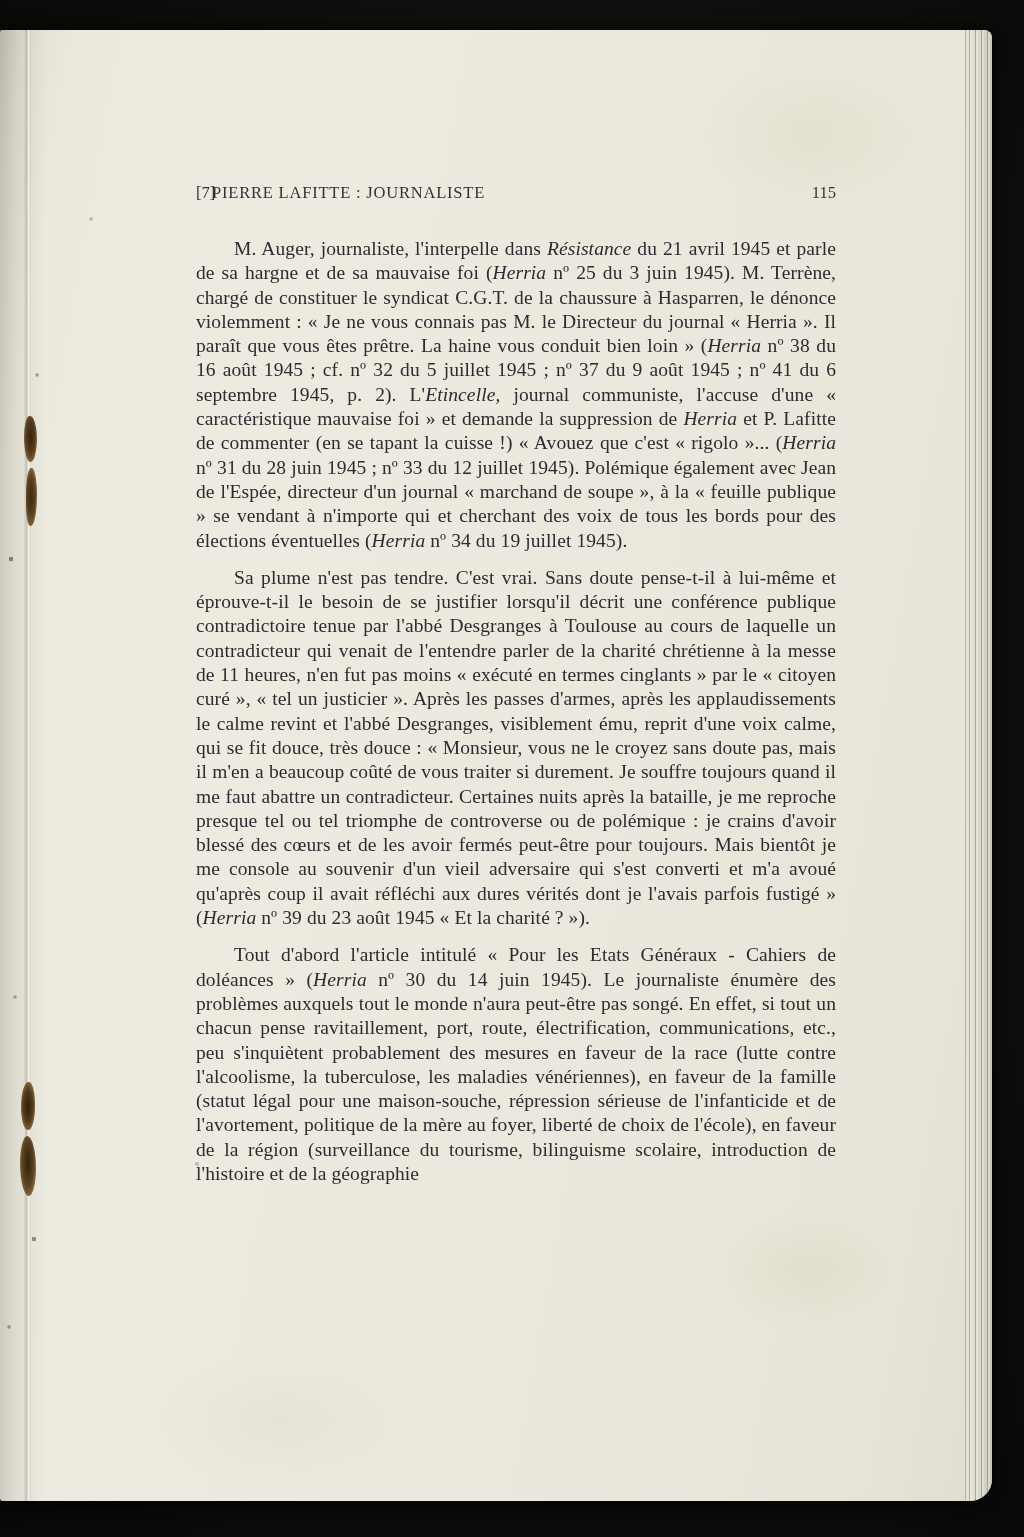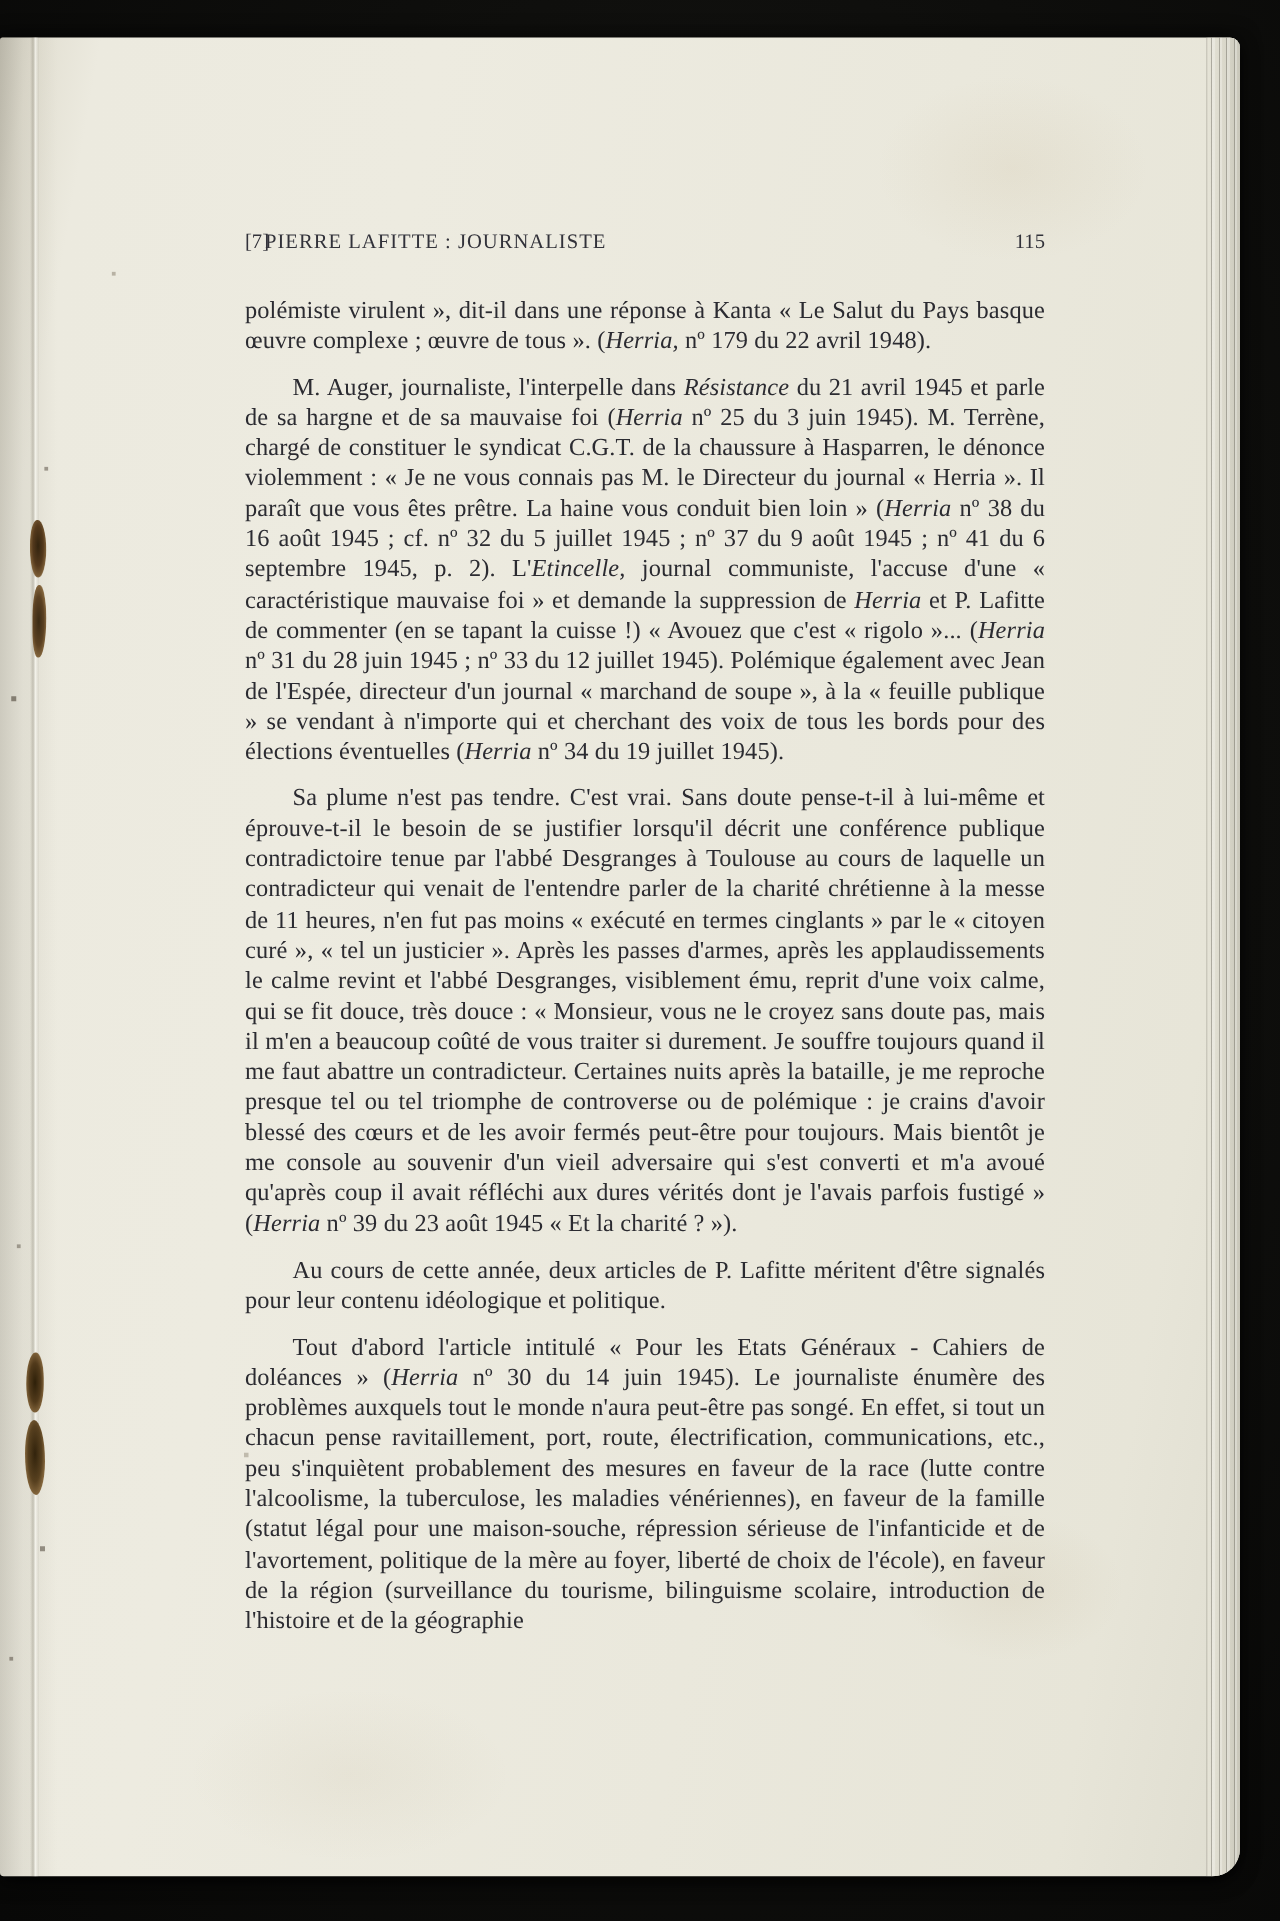--- a/index.html
+++ b/index.html
@@ -105,20 +105,18 @@
   <div class="stain s2b"></div>
   <div class="specks"></div>
 
   <div class="content">
     <div class="header">
       <span class="h-left">[7]</span>
       <span class="h-center">PIERRE LAFITTE : JOURNALISTE</span>
       <span class="h-right">115</span>
     </div>
     <div class="body-text" id="paragraphs">
-        <p class="para"><span>polémiste virulent », dit-il dans une réponse à Kanta « Le Salut du Pays basque œuvre complexe ; œuvre de tous ». (</span><i>Herria,</i><span> nº 179 du 22 avril 1948).</span></p>
         <p class="para indent"><span>M. Auger, journaliste, l'interpelle dans </span><i>Résistance</i><span> du 21 avril 1945 et parle de sa hargne et de sa mauvaise foi (</span><i>Herria</i><span> nº 25 du 3 juin 1945). M. Terrène, chargé de constituer le syndicat C.G.T. de la chaussure à Hasparren, le dénonce violemment : « Je ne vous connais pas M. le Directeur du journal « Herria ». Il paraît que vous êtes prêtre. La haine vous conduit bien loin » (</span><i>Herria</i><span> nº 38 du 16 août 1945 ; cf. nº 32 du 5 juillet 1945 ; nº 37 du 9 août 1945 ; nº 41 du 6 septembre 1945, p. 2). L'</span><i>Etincelle,</i><span> journal communiste, l'accuse d'une « caractéristique mauvaise foi » et demande la suppression de </span><i>Herria</i><span> et P. Lafitte de commenter (en se tapant la cuisse !) « Avouez que c'est « rigolo »... (</span><i>Herria</i><span> nº 31 du 28 juin 1945 ; nº 33 du 12 juillet 1945). Polémique également avec Jean de l'Espée, directeur d'un journal « marchand de soupe », à la « feuille publique » se vendant à n'importe qui et cherchant des voix de tous les bords pour des élections éventuelles (</span><i>Herria</i><span> nº 34 du 19 juillet 1945).</span></p>
         <p class="para indent"><span>Sa plume n'est pas tendre. C'est vrai. Sans doute pense-t-il à lui-même et éprouve-t-il le besoin de se justifier lorsqu'il décrit une conférence publique contradictoire tenue par l'abbé Desgranges à Toulouse au cours de laquelle un contradicteur qui venait de l'entendre parler de la charité chrétienne à la messe de 11 heures, n'en fut pas moins « exécuté en termes cinglants » par le « citoyen curé », « tel un justicier ». Après les passes d'armes, après les applaudissements le calme revint et l'abbé Desgranges, visiblement ému, reprit d'une voix calme, qui se fit douce, très douce : « Monsieur, vous ne le croyez sans doute pas, mais il m'en a beaucoup coûté de vous traiter si durement. Je souffre toujours quand il me faut abattre un contradicteur. Certaines nuits après la bataille, je me reproche presque tel ou tel triomphe de controverse ou de polémique : je crains d'avoir blessé des cœurs et de les avoir fermés peut-être pour toujours. Mais bientôt je me console au souvenir d'un vieil adversaire qui s'est converti et m'a avoué qu'après coup il avait réfléchi aux dures vérités dont je l'avais parfois fustigé » (</span><i>Herria</i><span> nº 39 du 23 août 1945 « Et la charité ? »).</span></p>
-        <p class="para indent"><span>Au cours de cette année, deux articles de P. Lafitte méritent d'être signalés pour leur contenu idéologique et politique.</span></p>
         <p class="para indent"><span>Tout d'abord l'article intitulé « Pour les Etats Généraux - Cahiers de doléances » (</span><i>Herria</i><span> nº 30 du 14 juin 1945). Le journaliste énumère des problèmes auxquels tout le monde n'aura peut-être pas songé. En effet, si tout un chacun pense ravitaillement, port, route, électrification, communications, etc., peu s'inquiètent probablement des mesures en faveur de la race (lutte contre l'alcoolisme, la tuberculose, les maladies vénériennes), en faveur de la famille (statut légal pour une maison-souche, répression sérieuse de l'infanticide et de l'avortement, politique de la mère au foyer, liberté de choix de l'école), en faveur de la région (surveillance du tourisme, bilinguisme scolaire, introduction de l'histoire et de la géographie</span></p>
       </div>
   </div>
 </div>
 
 </body></html>

